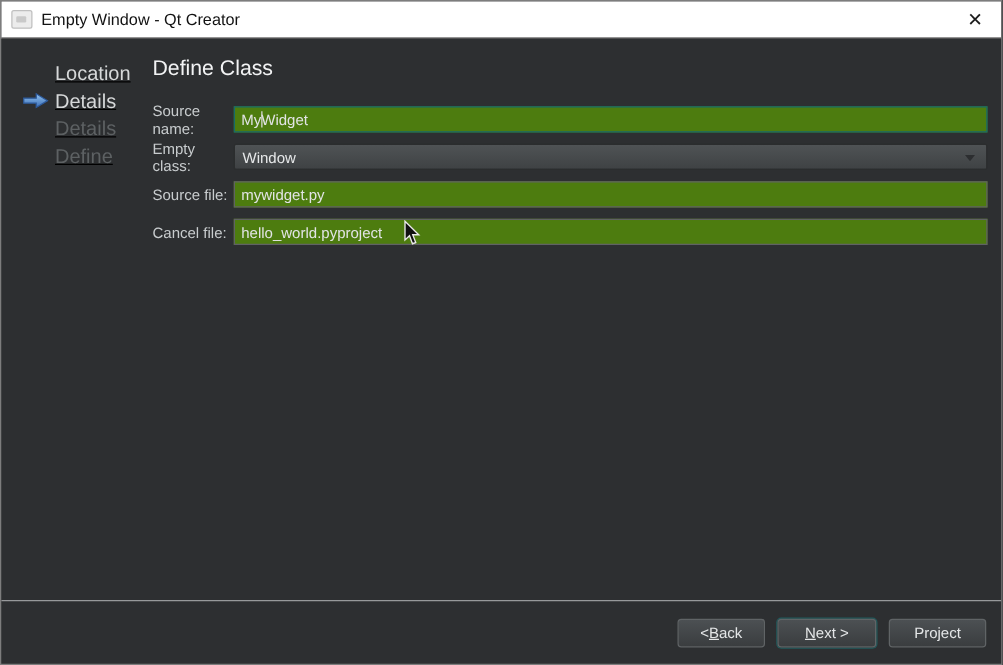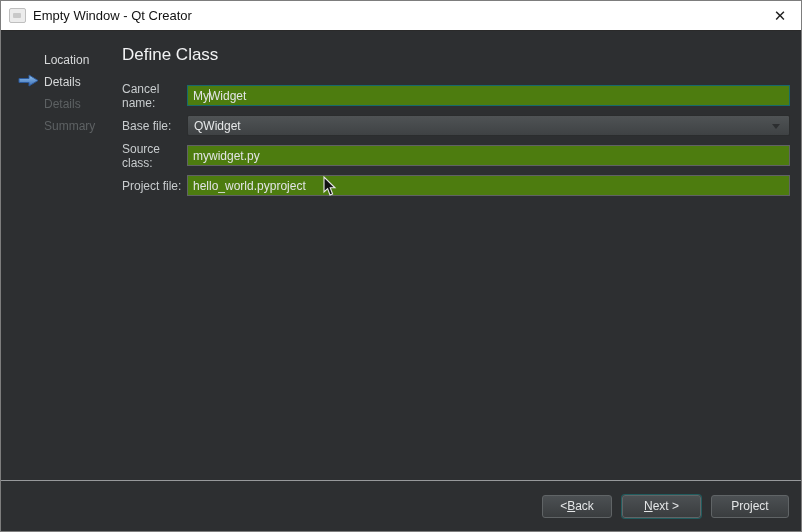--- a/index.html
+++ b/index.html
@@ -45,21 +45,22 @@
     position: absolute; right: 0; top: 0;
     width: 42px; height: 29px;
     display: flex; align-items: center; justify-content: center;
     font-size: 15px; color: #1b1b1b;
     cursor: default;
   }
 
   
   .steps {
     position: absolute; left: 43px; top: 48px;
-    font-size: 12px;
+    font-size: 16px;
+    text-decoration: underline;
   }
   .step {
     height: 22px; line-height: 22px;
     color: #d6d8d9;
     white-space: nowrap;
   }
   .step.pending { color: #5d6163; }
   .current-arrow {
     position: absolute; left: 17px; top: 73px;
     width: 21px; height: 13px;
@@ -164,53 +165,53 @@
   <div class="titlebar">
     <span class="app-icon"></span>
     <span class="title-text">Empty Window - Qt Creator</span>
     <span class="close-btn">✕</span>
   </div>
 
   <div class="steps">
     <div class="step">Location</div>
     <div class="step">Details</div>
     <div class="step pending">Details</div>
-    <div class="step pending">Summary</div>
+    <div class="step pending">Define</div>
   </div>
   <svg class="current-arrow" viewBox="0 0 21 13">
     <defs>
       <linearGradient id="ag" x1="0" y1="0" x2="0" y2="1">
         <stop offset="0" stop-color="#93c4f0"></stop>
         <stop offset="1" stop-color="#3a6db5"></stop>
       </linearGradient>
     </defs>
     <path d="M1 4.5 H11 V1 L20 6.5 L11 12 V8.5 H1 Z" fill="url(#ag)" stroke="#2d5a9b" stroke-width="1"></path>
   </svg>
 
   <div class="heading">Define Class</div>
 
   <div class="form">
     <div class="form-row">
-      <span class="form-label">Cancel name:</span>
+      <span class="form-label">Source name:</span>
       <input class="text-field focused" type="text" value="MyWidget" style="">
       <span class="caret"></span>
     </div>
     <div class="form-row">
-      <span class="form-label">Base file:</span>
+      <span class="form-label">Empty class:</span>
       <div class="combo">
-        <span>QWidget</span>
+        <span>Window</span>
         <span class="combo-arrow"></span>
       </div>
     </div>
     <div class="form-row">
-      <span class="form-label">Source class:</span>
+      <span class="form-label">Source file:</span>
       <input class="text-field" type="text" value="mywidget.py" style="">
     </div>
     <div class="form-row">
-      <span class="form-label">Project file:</span>
+      <span class="form-label">Cancel file:</span>
       <input class="text-field" type="text" value="hello_world.pyproject" style="">
     </div>
   </div>
 
   <div class="footer-sep"></div>
   <div class="footer">
     <button class="btn btn-back">
         <span>&lt; </span>
         <span class="mn">B</span>
         <span>ack</span>

